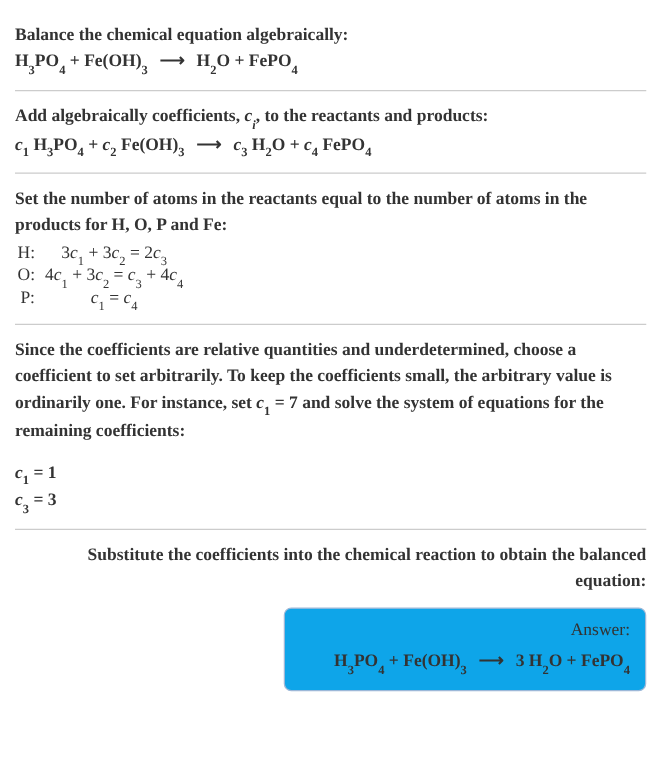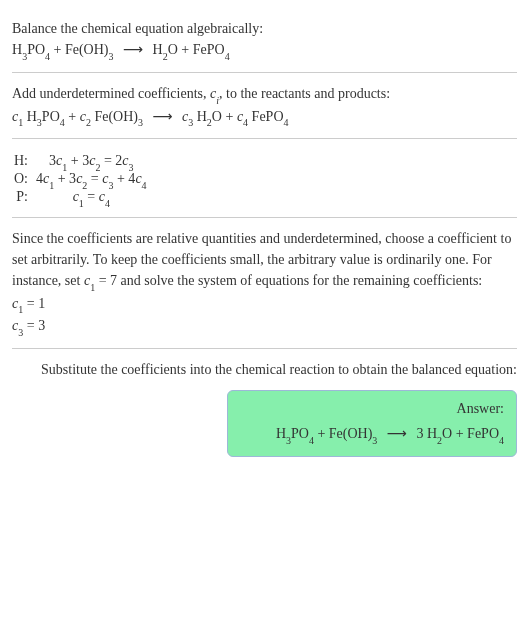--- a/index.html
+++ b/index.html
@@ -18,20 +18,21 @@
     .section {
       padding: 10px 0;
       border-bottom: 1px solid #ccc;
     }
     .section:last-of-type {
       border-bottom: none;
       text-align: right;
     }
     .line {
       line-height: 1.5;
+      font-weight: bold;
     }
     .sub {
       font-size: 10px;
       vertical-align: sub;
       position: relative;
       top: 2px;
     }
     .italic {
       font-style: italic;
     }
@@ -52,25 +53,25 @@
       text-align: right;
       padding-right: 8px;
       white-space: nowrap;
     }
     .cell-eq {
       display: table-cell;
       text-align: center;
       white-space: nowrap;
     }
     .coef-list {
-      margin-top: 0;
+      margin-top: 12px;
     }
     .answer-box {
       border: 1px solid #9db8d8;
-      background: #86efac;
+      background: #0ea5e9;
       border-radius: 6px;
       padding: 10px 12px;
       margin-top: 6px;
       display: inline-block;
       min-width: 290px;
     }
     .answer-label {
       margin-bottom: 6px;
     }
     .answer-eq {
@@ -87,30 +88,31 @@
   <div class="line">Balance the chemical equation algebraically:</div>
   <div class="line">
     <span><span>H</span><span class="sub">3</span><span>PO</span><span class="sub">4</span></span><span> + </span><span><span>Fe(OH)</span><span class="sub">3</span></span>
     <span class="arrow">⟶</span>
     <span><span>H</span><span class="sub">2</span><span>O</span></span><span> + </span><span><span>FePO</span><span class="sub">4</span></span>
   </div>
 </div>
 
 <div class="section">
   <div class="line">
-    <span>Add underdetermined coefficients, </span><span class="italic">c</span><span class="sub italic">i</span><span>, to the reactants and products:</span>
+    <span>Add algebraically coefficients, </span><span class="italic">c</span><span class="sub italic">i</span><span>, to the reactants and products:</span>
   </div>
   <div class="line">
     <span class="italic">c</span><span class="sub">1</span><span> </span><span><span>H</span><span class="sub">3</span><span>PO</span><span class="sub">4</span></span><span> + </span><span class="italic">c</span><span class="sub">2</span><span> </span><span><span>Fe(OH)</span><span class="sub">3</span></span>
     <span class="arrow">⟶</span>
     <span class="italic">c</span><span class="sub">3</span><span> </span><span><span>H</span><span class="sub">2</span><span>O</span></span><span> + </span><span class="italic">c</span><span class="sub">4</span><span> </span><span><span>FePO</span><span class="sub">4</span></span>
   </div>
 </div>
 
 <div class="section">
+  <div class="line">Set the number of atoms in the reactants equal to the number of atoms in the products for H, O, P and Fe:</div>
   <div class="table">
     <div class="row">
       <div class="cell-label">H:</div>
       <div class="cell-eq"><span>3</span><span class="italic">c</span><span class="sub">1</span><span> + 3</span><span class="italic">c</span><span class="sub">2</span><span> = 2</span><span class="italic">c</span><span class="sub">3</span></div>
     </div>
     <div class="row">
       <div class="cell-label">O:</div>
       <div class="cell-eq"><span>4</span><span class="italic">c</span><span class="sub">1</span><span> + 3</span><span class="italic">c</span><span class="sub">2</span><span> = </span><span class="italic">c</span><span class="sub">3</span><span> + 4</span><span class="italic">c</span><span class="sub">4</span></div>
     </div>
     <div class="row">

